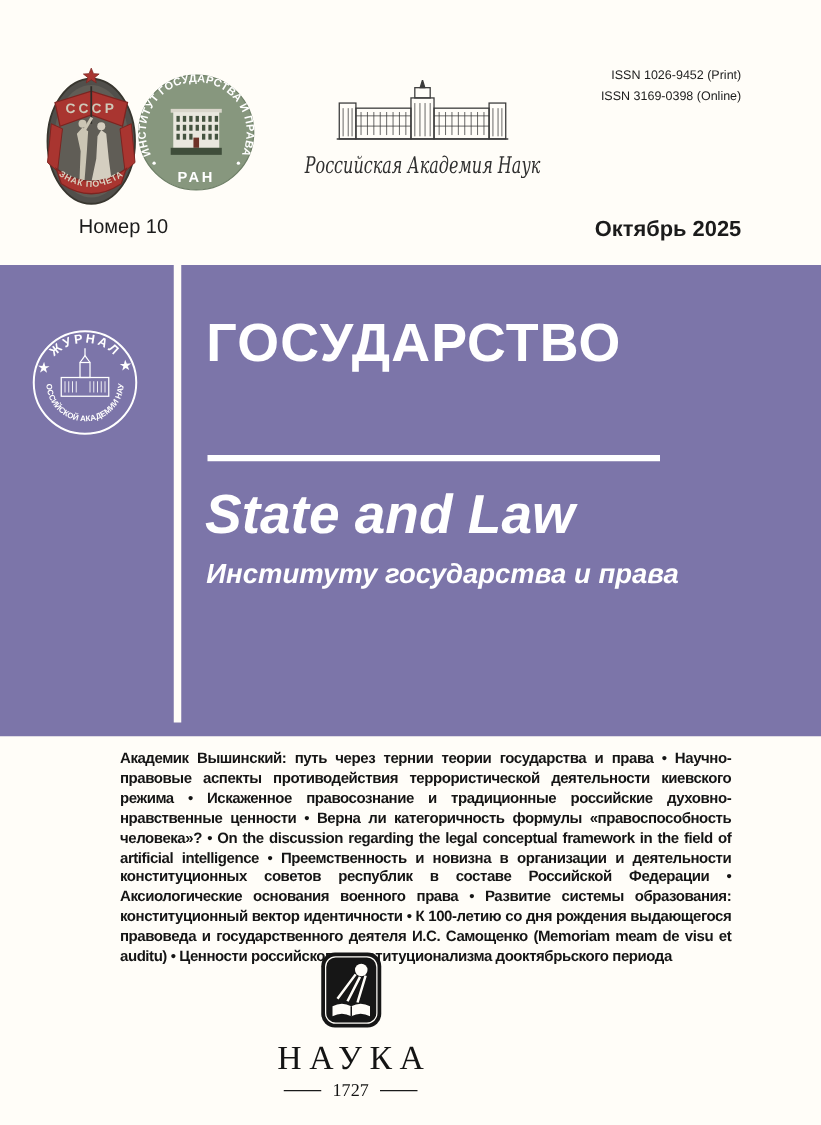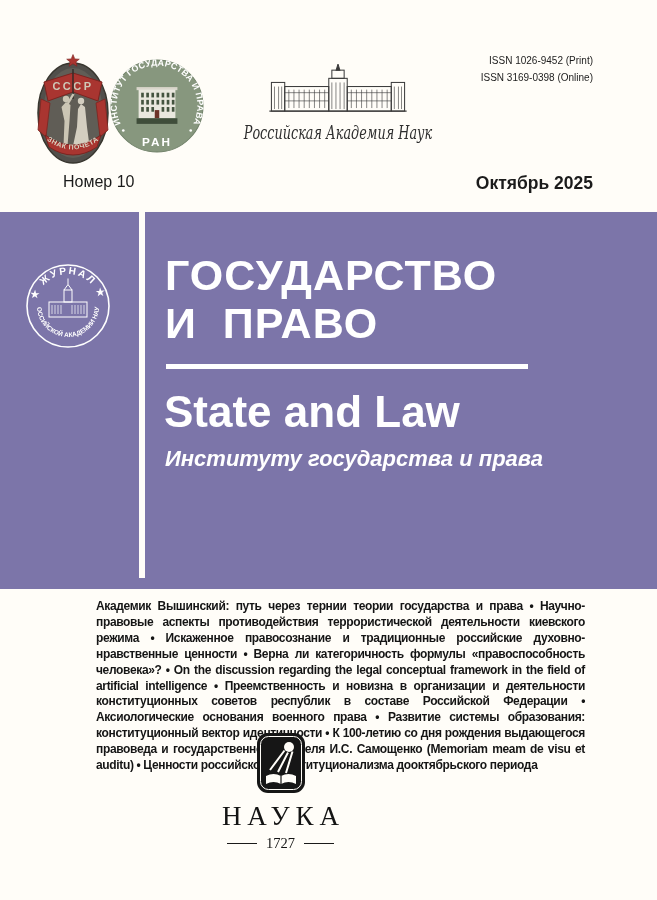--- a/index.html
+++ b/index.html
@@ -18,29 +18,29 @@
   .issue-number{position:absolute;left:63px;top:173px;font-size:16px;font-weight:normal;text-align:right;}
   .issue-date{position:absolute;right:64px;top:173px;font-size:17.5px;font-weight:bold;}
   
   .cover{position:absolute;left:0;top:212px;width:657px;height:377px;background:#7c75a9;}
   .cover .vline{position:absolute;left:139px;top:0;width:6px;height:366px;background:#fffdf8;}
   .seal{position:absolute;left:25px;top:51px;}
   .title-ru{position:absolute;left:165px;top:39px;color:#ffffff;font-weight:bold;
             font-size:43px;line-height:48px;letter-spacing:1px;white-space:pre;}
   .title-rule{position:absolute;left:166px;top:152px;width:362px;height:5px;background:#ffffff;}
   .title-en{position:absolute;left:164px;top:176px;color:#ffffff;font-weight:bold;
-            font-size:44px;line-height:48px;}
+            font-style:italic;font-size:44px;line-height:48px;}
   .dedication{position:absolute;left:165px;top:236px;color:#ffffff;font-weight:bold;
               font-style:italic;font-size:22px;line-height:21px;}
   
   .contents{position:absolute;left:96px;top:599px;width:489px;
             font-size:12px;line-height:15.9px;font-weight:bold;letter-spacing:-0.35px;
             text-align:justify;color:#151515;}
   
-  .publisher{position:absolute;left:0;top:732px;width:561px;text-align:center;}
+  .publisher{position:absolute;left:0;top:761px;width:561px;text-align:center;}
   .publisher-name{font-family:"Liberation Serif","DejaVu Serif",serif;
                   font-size:27px;letter-spacing:6px;margin-top:3px;color:#141414;
                   text-indent:6px;}
   .publisher-year{font-family:"Liberation Serif","DejaVu Serif",serif;
                   font-size:14.5px;margin-top:3px;color:#141414;}
   .year-dash{display:inline-block;width:30px;height:1.5px;background:#1a1a1a;
              vertical-align:4px;margin:0 9px;}
 </style>
 </head>
 <body>
@@ -161,21 +161,21 @@
         </defs>
         <text font-size="10" font-weight="bold" fill="#ffffff" letter-spacing="2" font-family="Liberation Sans, sans-serif">
           <textPath href="#seal-top" startOffset="50%" text-anchor="middle">★ ЖУРНАЛ ★</textPath>
         </text>
         <text font-size="6.4" font-weight="bold" fill="#ffffff" letter-spacing="0" font-family="Liberation Sans, sans-serif">
           <textPath href="#seal-bot" startOffset="50%" text-anchor="middle">РОССИЙСКОЙ АКАДЕМИИ НАУК</textPath>
         </text>
       </svg>
     </div>
 
-    <div class="title-ru"><span>ГОСУДАРСТВО</span><br><span>И  ПРАВО</span></div>
+    <div class="title-ru"><span>ГОСУДАРСТВО</span><br></div>
 
     <div class="title-rule"></div>
 
     <div class="title-en">State and Law</div>
 
     <div class="dedication">
       <div>Институту государства и права</div>
     </div>
   </div>
 

